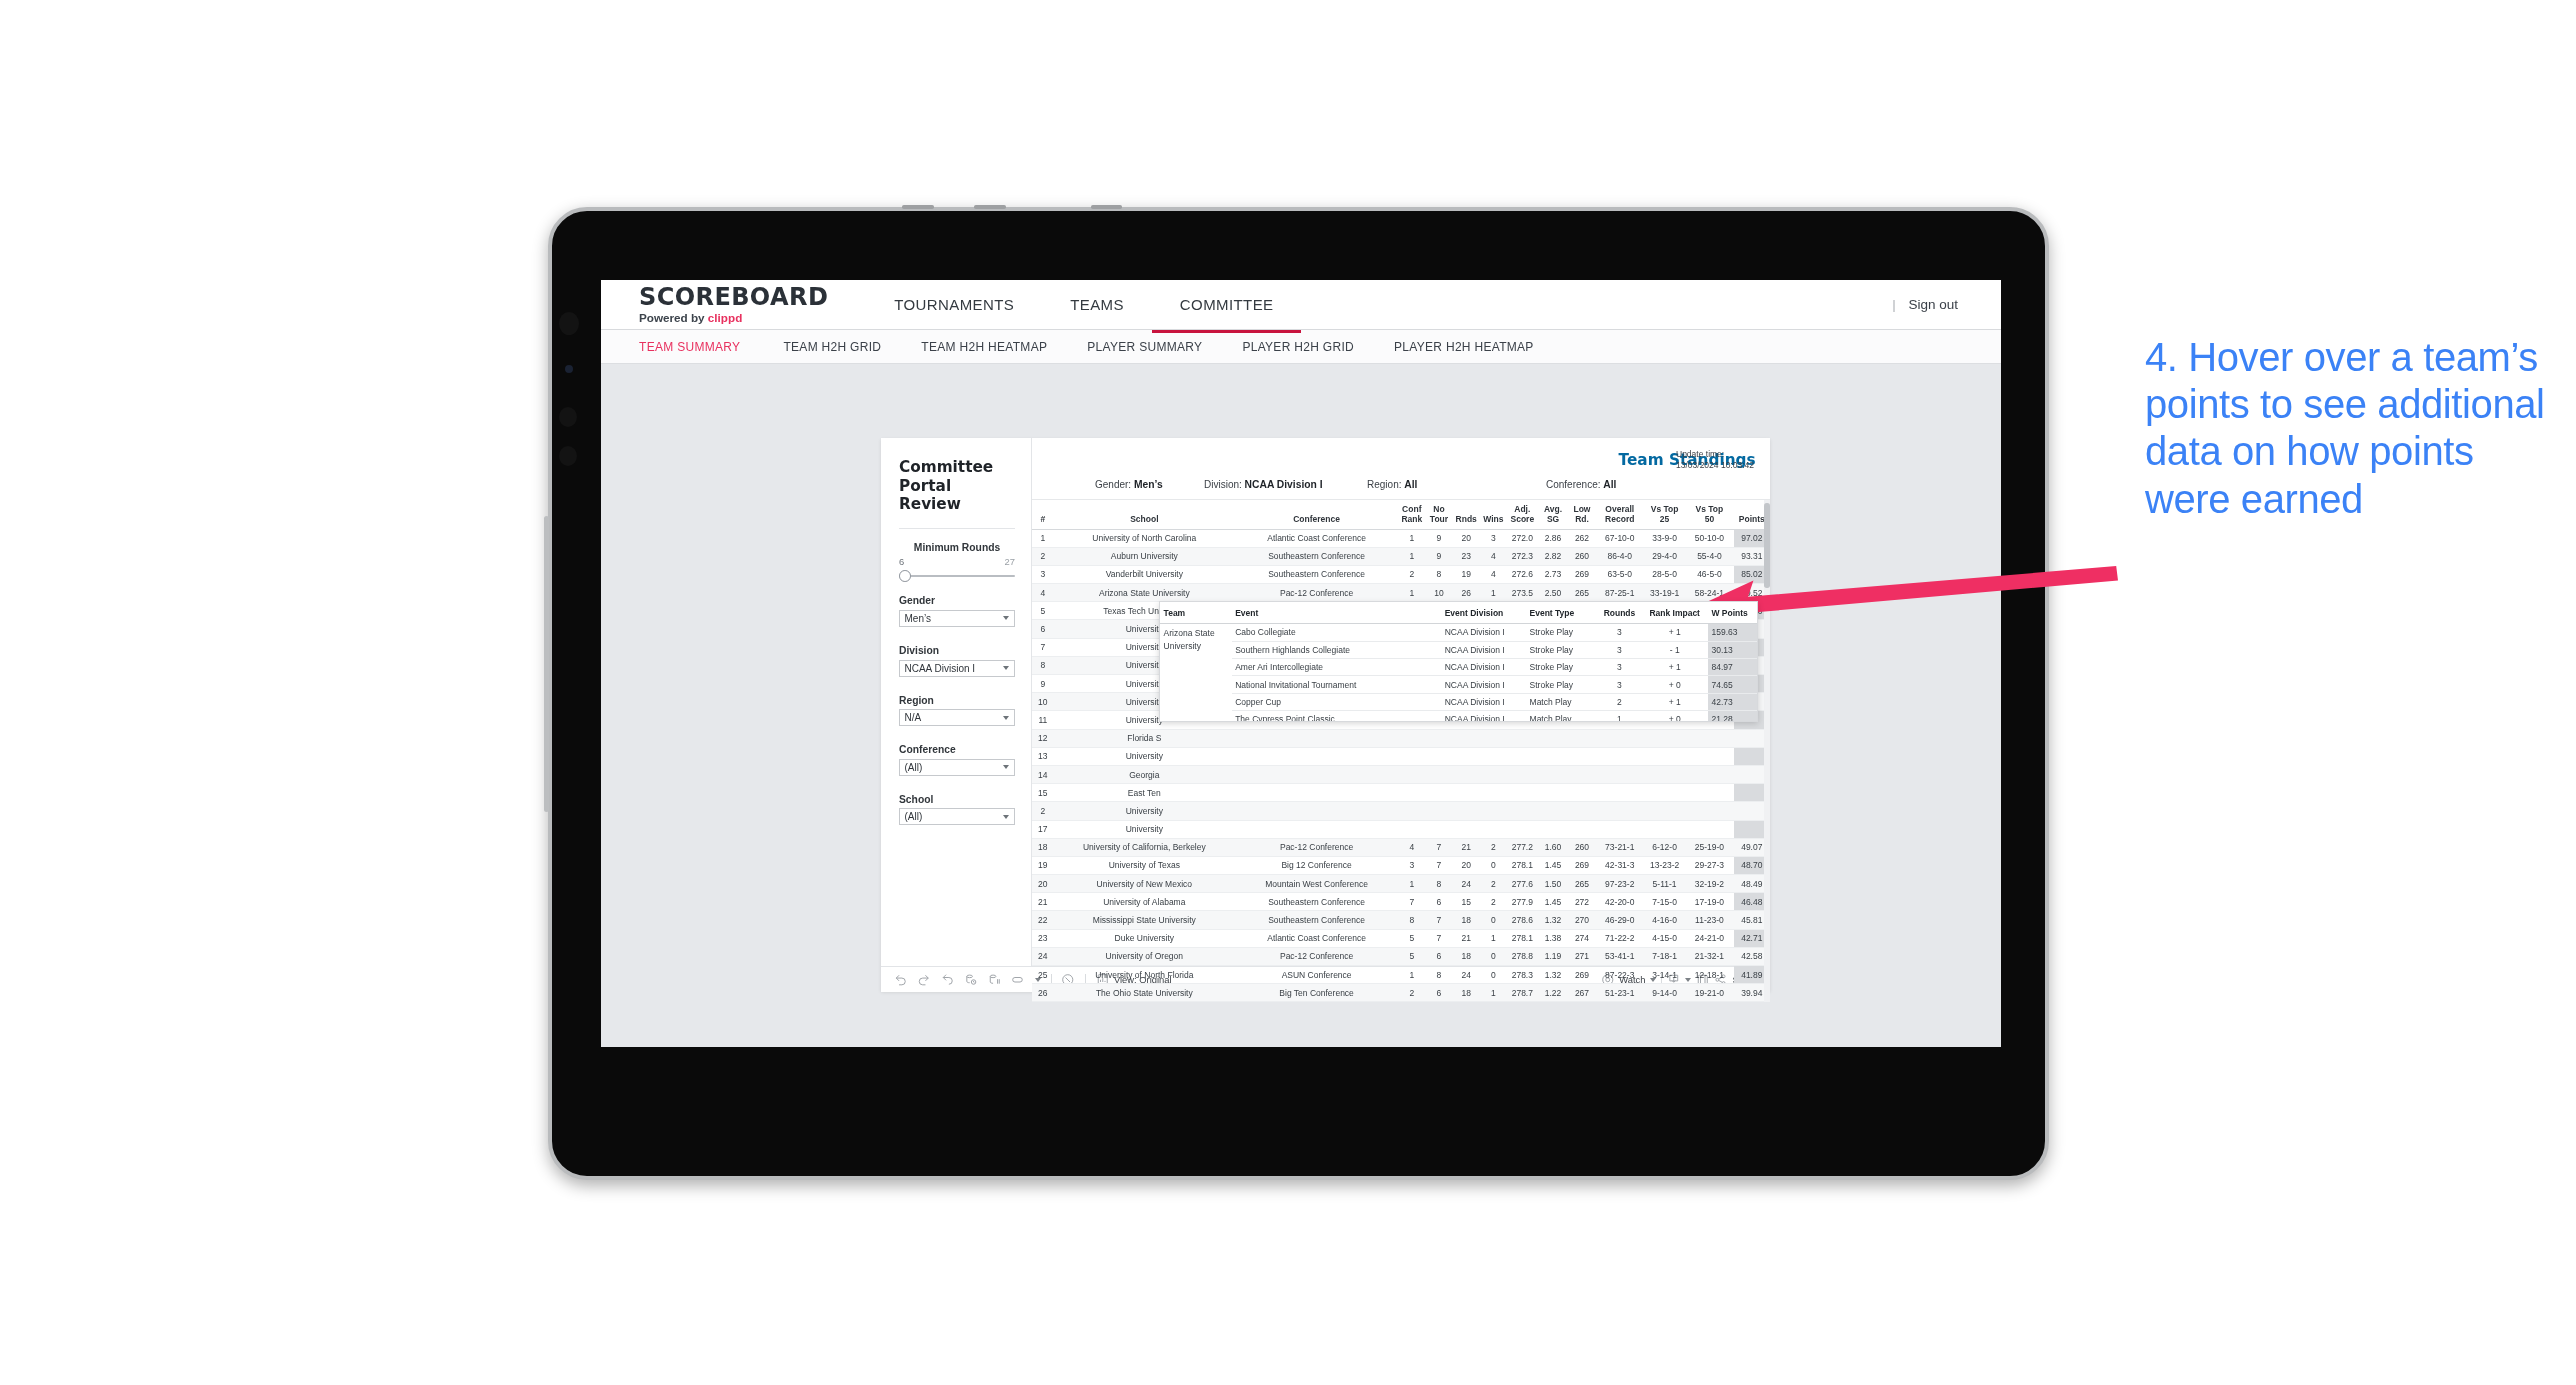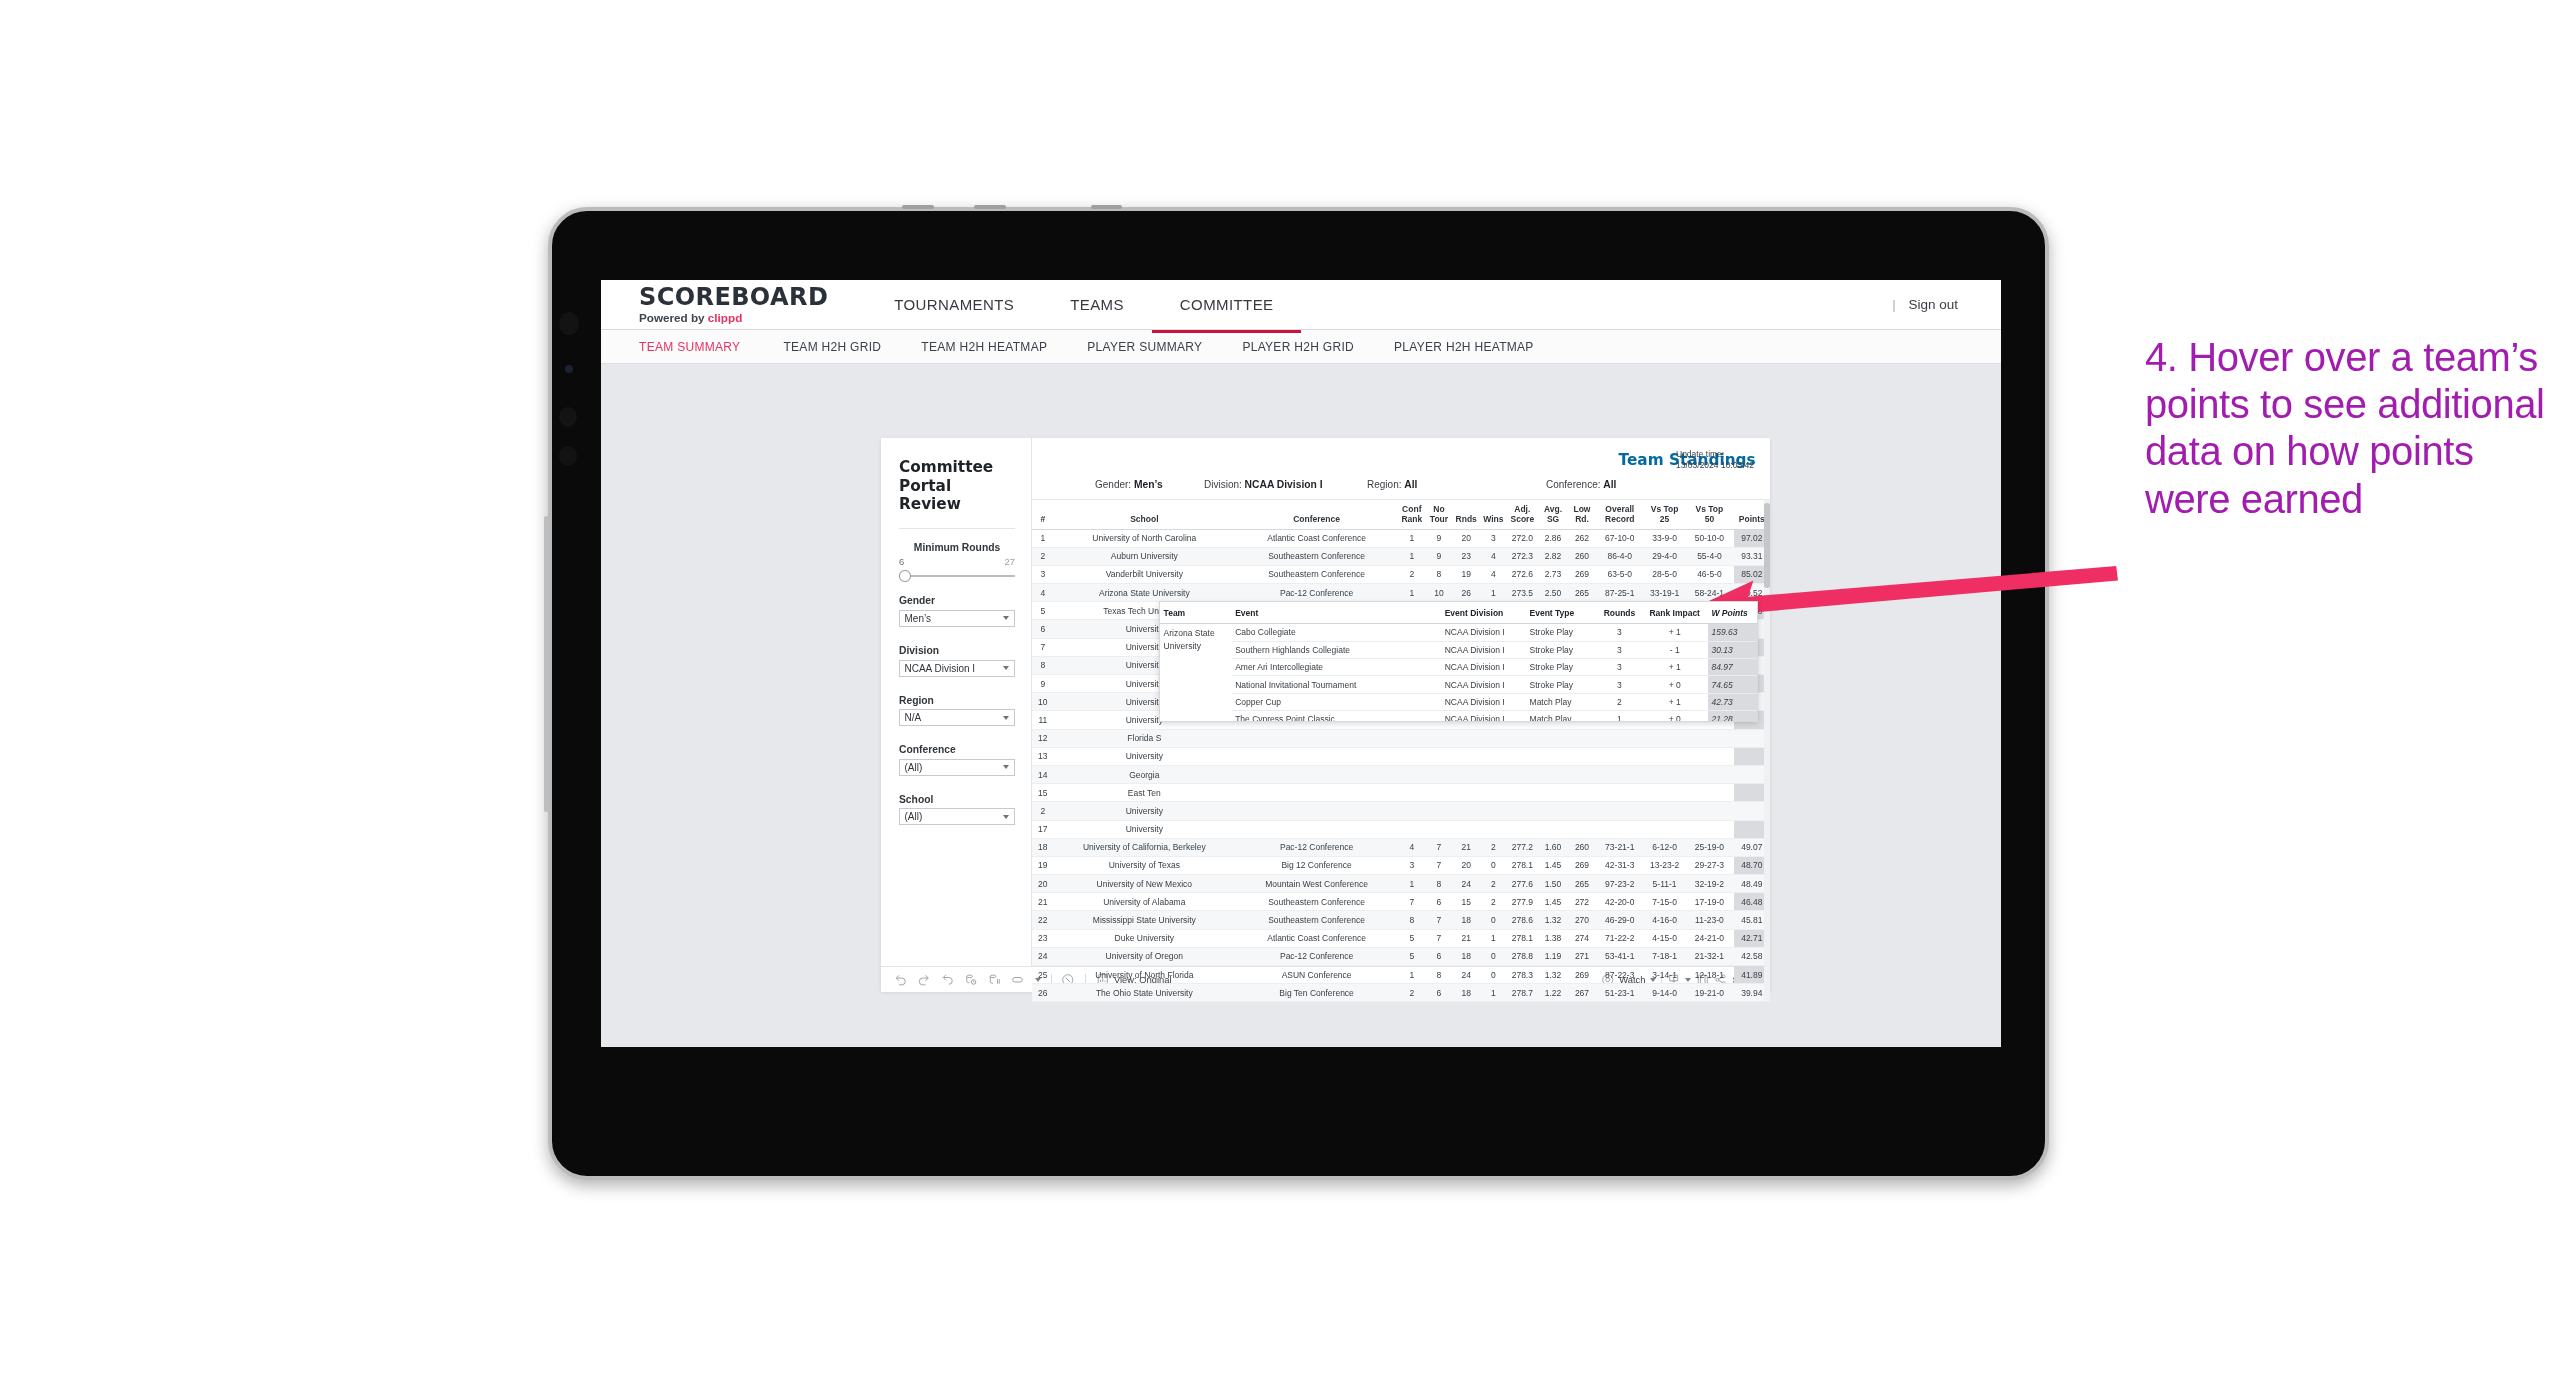--- a/index.html
+++ b/index.html
@@ -195,42 +195,42 @@
   table.tip td {
     font-size:8.5px; color:#3a4046; padding:3.2px 3.6px;
     border-bottom:0.9px solid #e9ebed; text-align:left;
   }
   .tip-team { width:70px; }
   .tip-event { width:205px; }
   .tip-div { width:83px; }
   .tip-type { width:70px; }
   .tip-rnds { width:43px; text-align:center !important; }
   .tip-rank { width:65px; text-align:center !important; }
-  .tip-wp { width:48px;font-style:italic; }
+  .tip-wp { width:48px; }
   td.wp { background:#d9dbde; color:#33383e; text-align:left; }
 
   
   .toolbar {
     height:26px; border-top:0.9px solid #e2e4e7; background:#fff;
     display:flex; align-items:center; padding:0 12.6px; gap:10px;
     font-size:9.4px; color:#5d6369;
   }
   .tb-ico { width:13.5px; height:13.5px; color:#9ca1a6; display:block; }
   .tb-sep { width:0.9px; height:11.7px; background:#d9dcdf; }
   .tb-txt { display:flex; align-items:center; gap:4.5px; color:#3b4046; font-size:9.4px; }
   .tb-right { margin-left:auto; display:flex; align-items:center; gap:5px; }
   .caret-sm {
     width:0;height:0;border-left:3.1px solid transparent;
     border-right:3.1px solid transparent;border-top:4px solid #7d8287;
   }
 
   
   .annotation {
     position:absolute; left:2145px; top:334px; width:422px;
-    font-size:40px; line-height:1.18; color:#a21caf;
+    font-size:40px; line-height:1.18; color:#3b82f6;
     font-family:"Liberation Sans", sans-serif; letter-spacing:-0.4px;
   }
   .arrow { position:absolute; left:1687px; top:548px; }
 </style>
 </head>
 <body>
 
 <div id="root">
 
   <div class="tablet">

